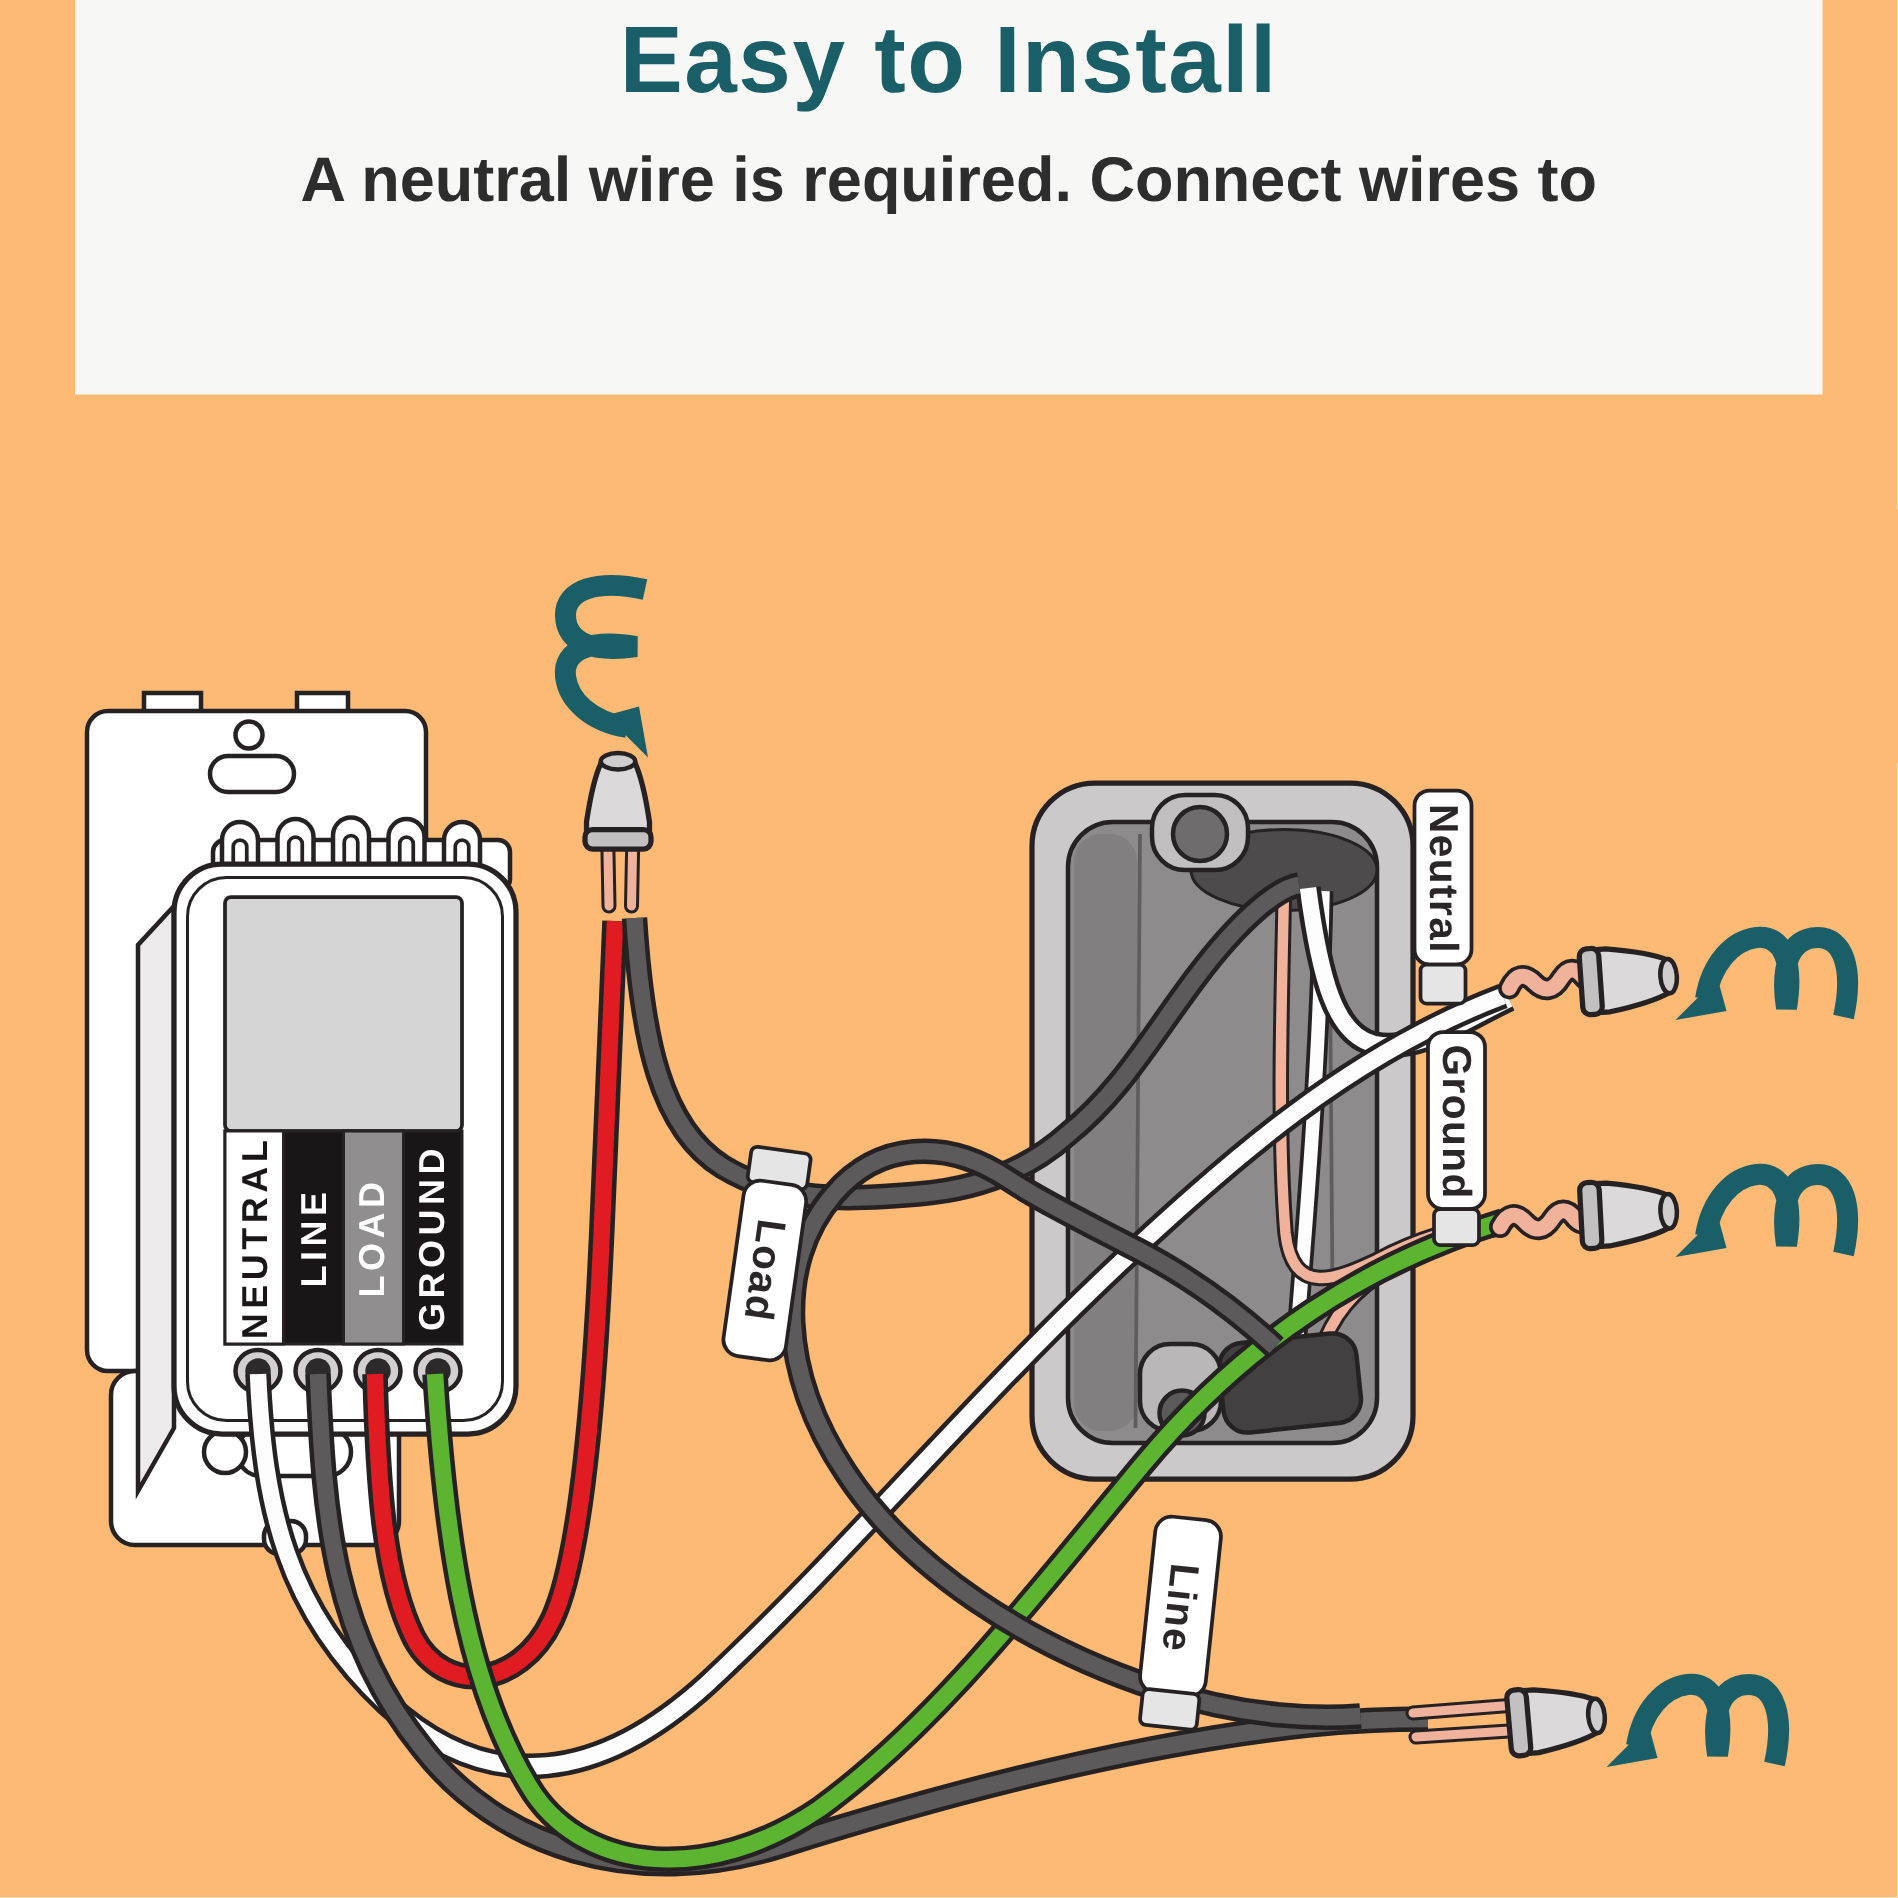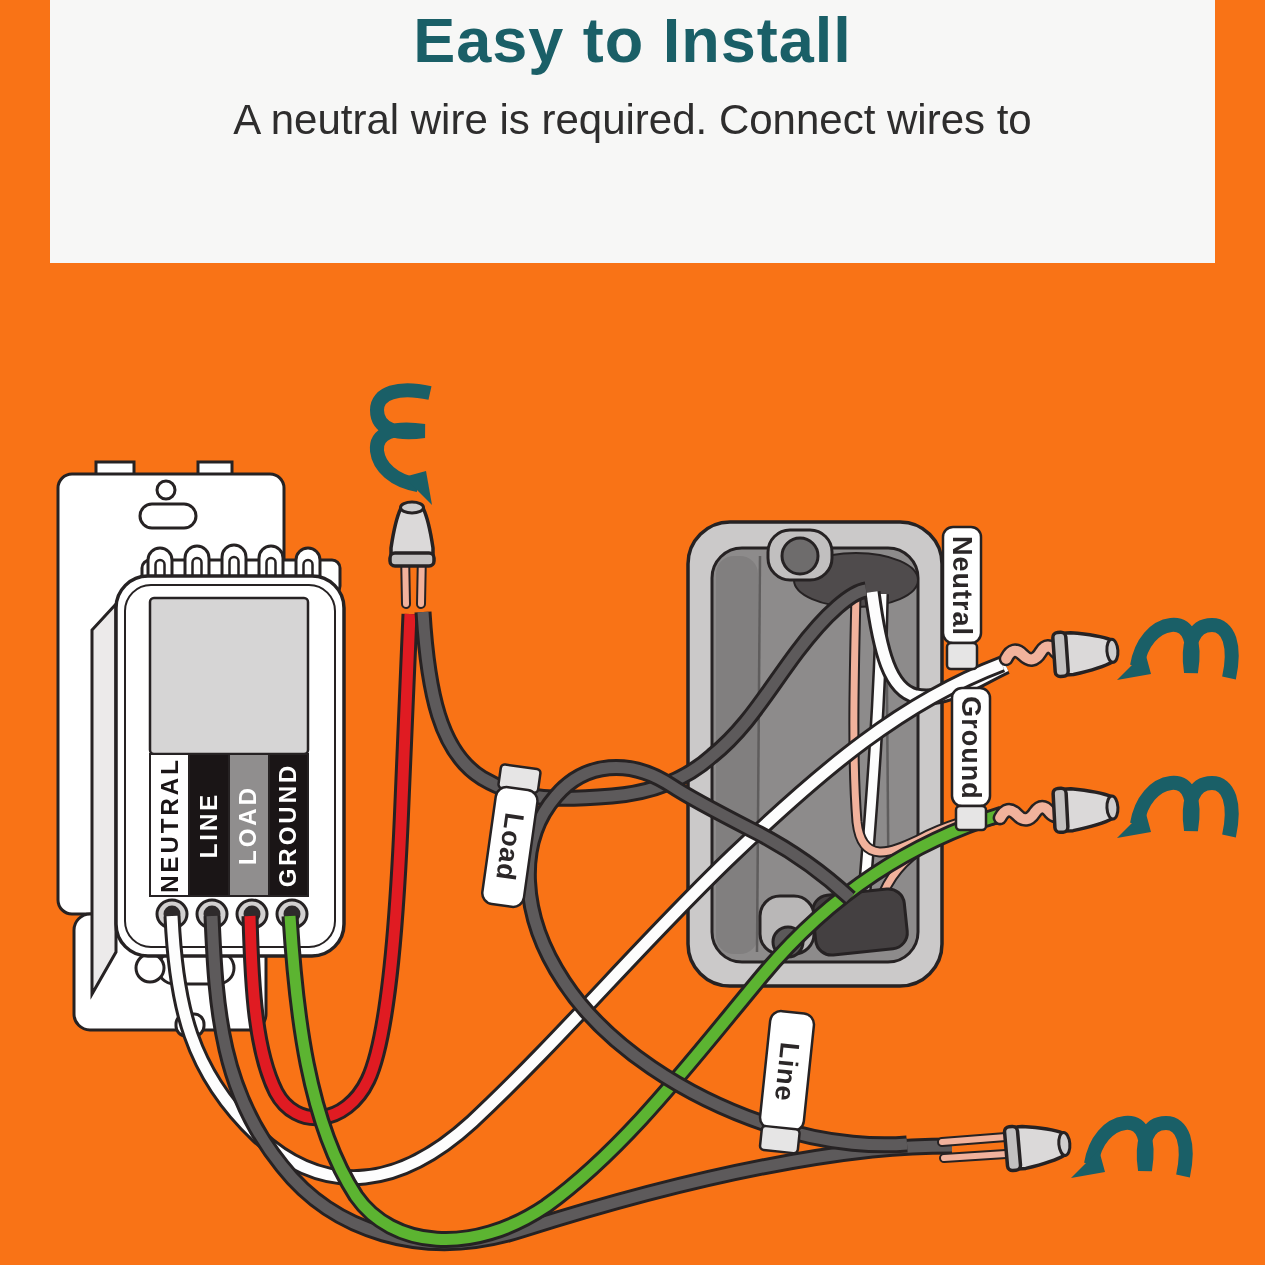--- a/index.html
+++ b/index.html
@@ -1,21 +1,21 @@
 <!DOCTYPE html>
 <html><head>
 <meta charset="utf-8">
 <style>
   html,body{margin:0;padding:0;background:#ffffff;}
-  .page{position:relative;width:1265px;height:1265px;background:#f97316;overflow:hidden;
+  .page{position:relative;width:1265px;height:1265px;background:#fdba74;overflow:hidden;
         font-family:"Liberation Sans",sans-serif;}
   .header{position:absolute;left:50px;top:0;width:1165px;height:263px;background:#f7f7f6;
           display:flex;flex-direction:column;align-items:center;}
   .title{margin-top:4px;font-size:63px;font-weight:bold;letter-spacing:1px;color:#1a5f67;}
-  .subtitle{font-size:42px;font-weight:normal;color:#2e2d2d;line-height:1.42;text-align:right;}
+  .subtitle{font-size:42px;font-weight:bold;color:#2e2d2d;line-height:1.42;text-align:right;}
   .subtitle.first{margin-top:14px;}
   svg text{font-family:"Liberation Sans",sans-serif;}
   .term-label{font-size:24px;font-weight:bold;letter-spacing:3px;}
   .tag-label{font-size:27px;font-weight:bold;letter-spacing:1px;fill:#2b2728;}
 </style>
 </head>
 <body>
 
 <div class="page">
 

